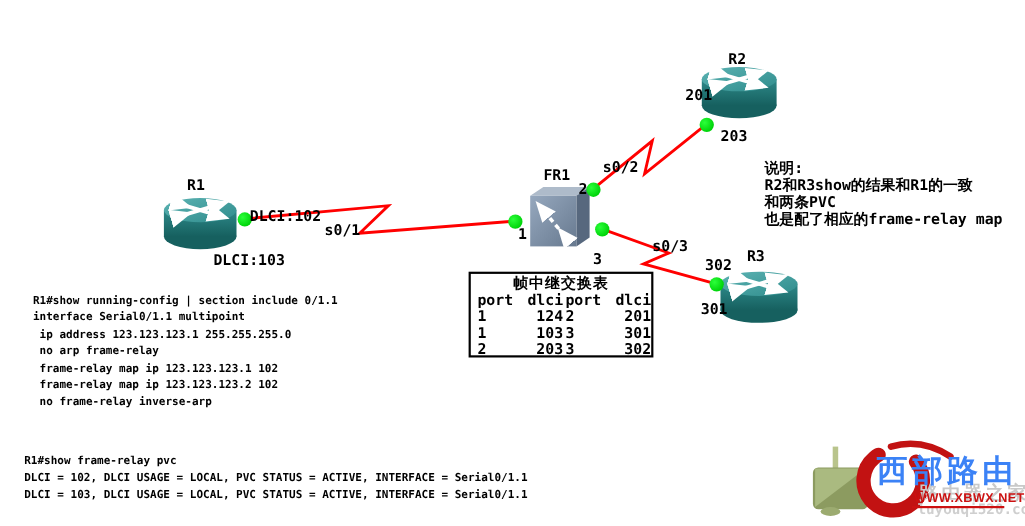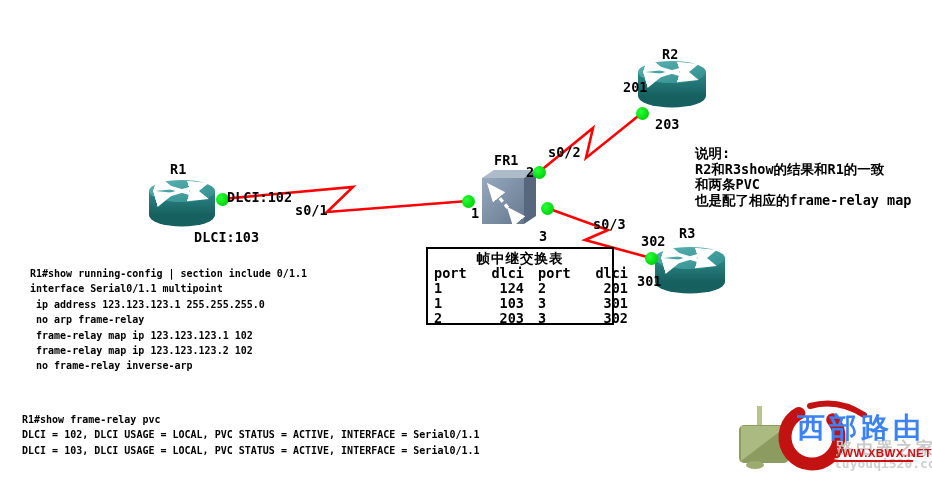--- a/index.html
+++ b/index.html
@@ -10,25 +10,25 @@
     font-weight:bold; color:#000; overflow:hidden;
   }
   .abs { position:absolute; }
   .anno div { font-size:13.5px; line-height:15.6px; white-space:nowrap; }
   .term div { font-size:10px; line-height:15.4px; white-space:pre; }
   .dot { position:absolute; width:13px; height:13px; border-radius:50%;
          background:radial-gradient(circle at 35% 35%, #2bff3a, #00d40a 70%); }
   #links { position:absolute; left:0; top:0; }
   .devlabel { font-size:13.5px; white-space:nowrap; }
   
-  #fr-table { left:426px; top:247px; width:188px; height:78px;
+  #fr-table { left:426px; top:247px; width:168px; height:78px;
     border:2px solid #000; background:#fff; padding:1px 6px 12px 6px; }
   #fr-table .title { text-align:center; font-size:13.5px; line-height:16px; letter-spacing:1px; }
   #fr-table .row { display:grid; grid-template-columns:42px 34px 42px 34px;
-    column-gap:14px; font-size:13.5px; line-height:15px; }
+    column-gap:2px; font-size:13.5px; line-height:15px; }
   #fr-table .row span:nth-child(2), #fr-table .row span:nth-child(4) { text-align:right; }
   
   .logo-brand { font-family:"DejaVu Sans","Liberation Sans",sans-serif;
     font-size:28px; font-weight:bold; letter-spacing:4px; color:#3b82f6; white-space:nowrap; }
   .logo-wm1 { font-family:"DejaVu Sans","Liberation Sans",sans-serif;
     font-size:17px; letter-spacing:3px; color:#c9c9c9; white-space:nowrap; }
   .logo-url { font-family:"Liberation Sans","DejaVu Sans",sans-serif;
     font-size:11.5px; font-weight:bold; color:#cc1111; white-space:nowrap; letter-spacing:.4px; }
   .logo-wm2 { font-family:"DejaVu Sans Mono","Liberation Mono",monospace;
     font-size:13px; color:#cfcfcf; white-space:nowrap; }

